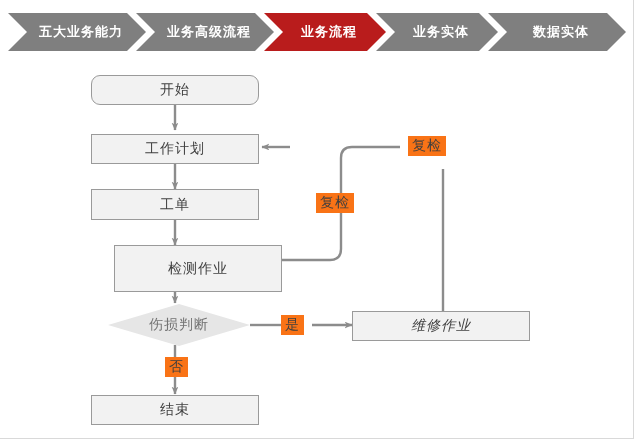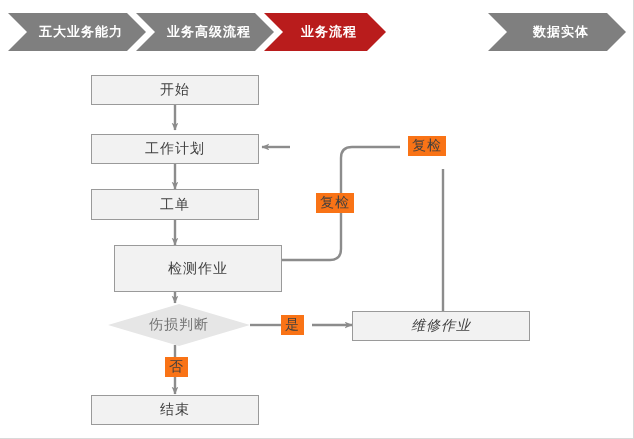--- a/index.html
+++ b/index.html
@@ -118,20 +118,23 @@
   <div id="breadcrumb">
     <div class="chev grey" style="left:8px;   width:138px;">
         <span>五大业务能力</span>
       </div>
     <div class="chev grey" style="left:136px; width:138px;">
         <span>业务高级流程</span>
       </div>
     <div class="chev active" style="left:264px; width:122px;">
         <span>业务流程</span>
       </div>
+    <div class="chev grey" style="left:376px; width:122px;">
+        <span>业务实体</span>
+      </div>
     <div class="chev grey" style="left:488px; width:138px;">
         <span>数据实体</span>
       </div>
   </div>
 
   <svg id="wires" viewBox="0 0 634 439">
     <defs>
       <marker id="arrow" markerWidth="9" markerHeight="9" refX="7.4" refY="3.4" orient="auto" markerUnits="userSpaceOnUse">
         <path d="M0,0 L8,3.4 L0,6.8 L2.2,3.4 Z" fill="#8c8c8c"></path>
       </marker>
@@ -152,21 +155,21 @@
       <line x1="312" y1="325" x2="352" y2="325" marker-end="url(#arrow)"></line>
 
       <path d="M259,260 L330,260 Q341,260 341,249 L341,158 Q341,147 352,147 L400,147"></path>
 
       <line x1="290" y1="147" x2="262" y2="147" marker-end="url(#arrow)"></line>
 
       <line x1="443" y1="311" x2="443" y2="169"></line>
     </g>
   </svg>
 
-  <div class="node" style="left:91px; top:75px; width:168px; height:30px;">
+  <div class="node" style="left:91px; top:75px; width:168px; height:30px;border-radius:9px;">
     <span>开始</span>
   </div>
 
   <div class="node" style="left:91px; top:134px; width:168px; height:30px;">
     <span>工作计划</span>
   </div>
 
   <div class="node" style="left:91px; top:189px; width:168px; height:31px;">
     <span>工单</span>
   </div>

